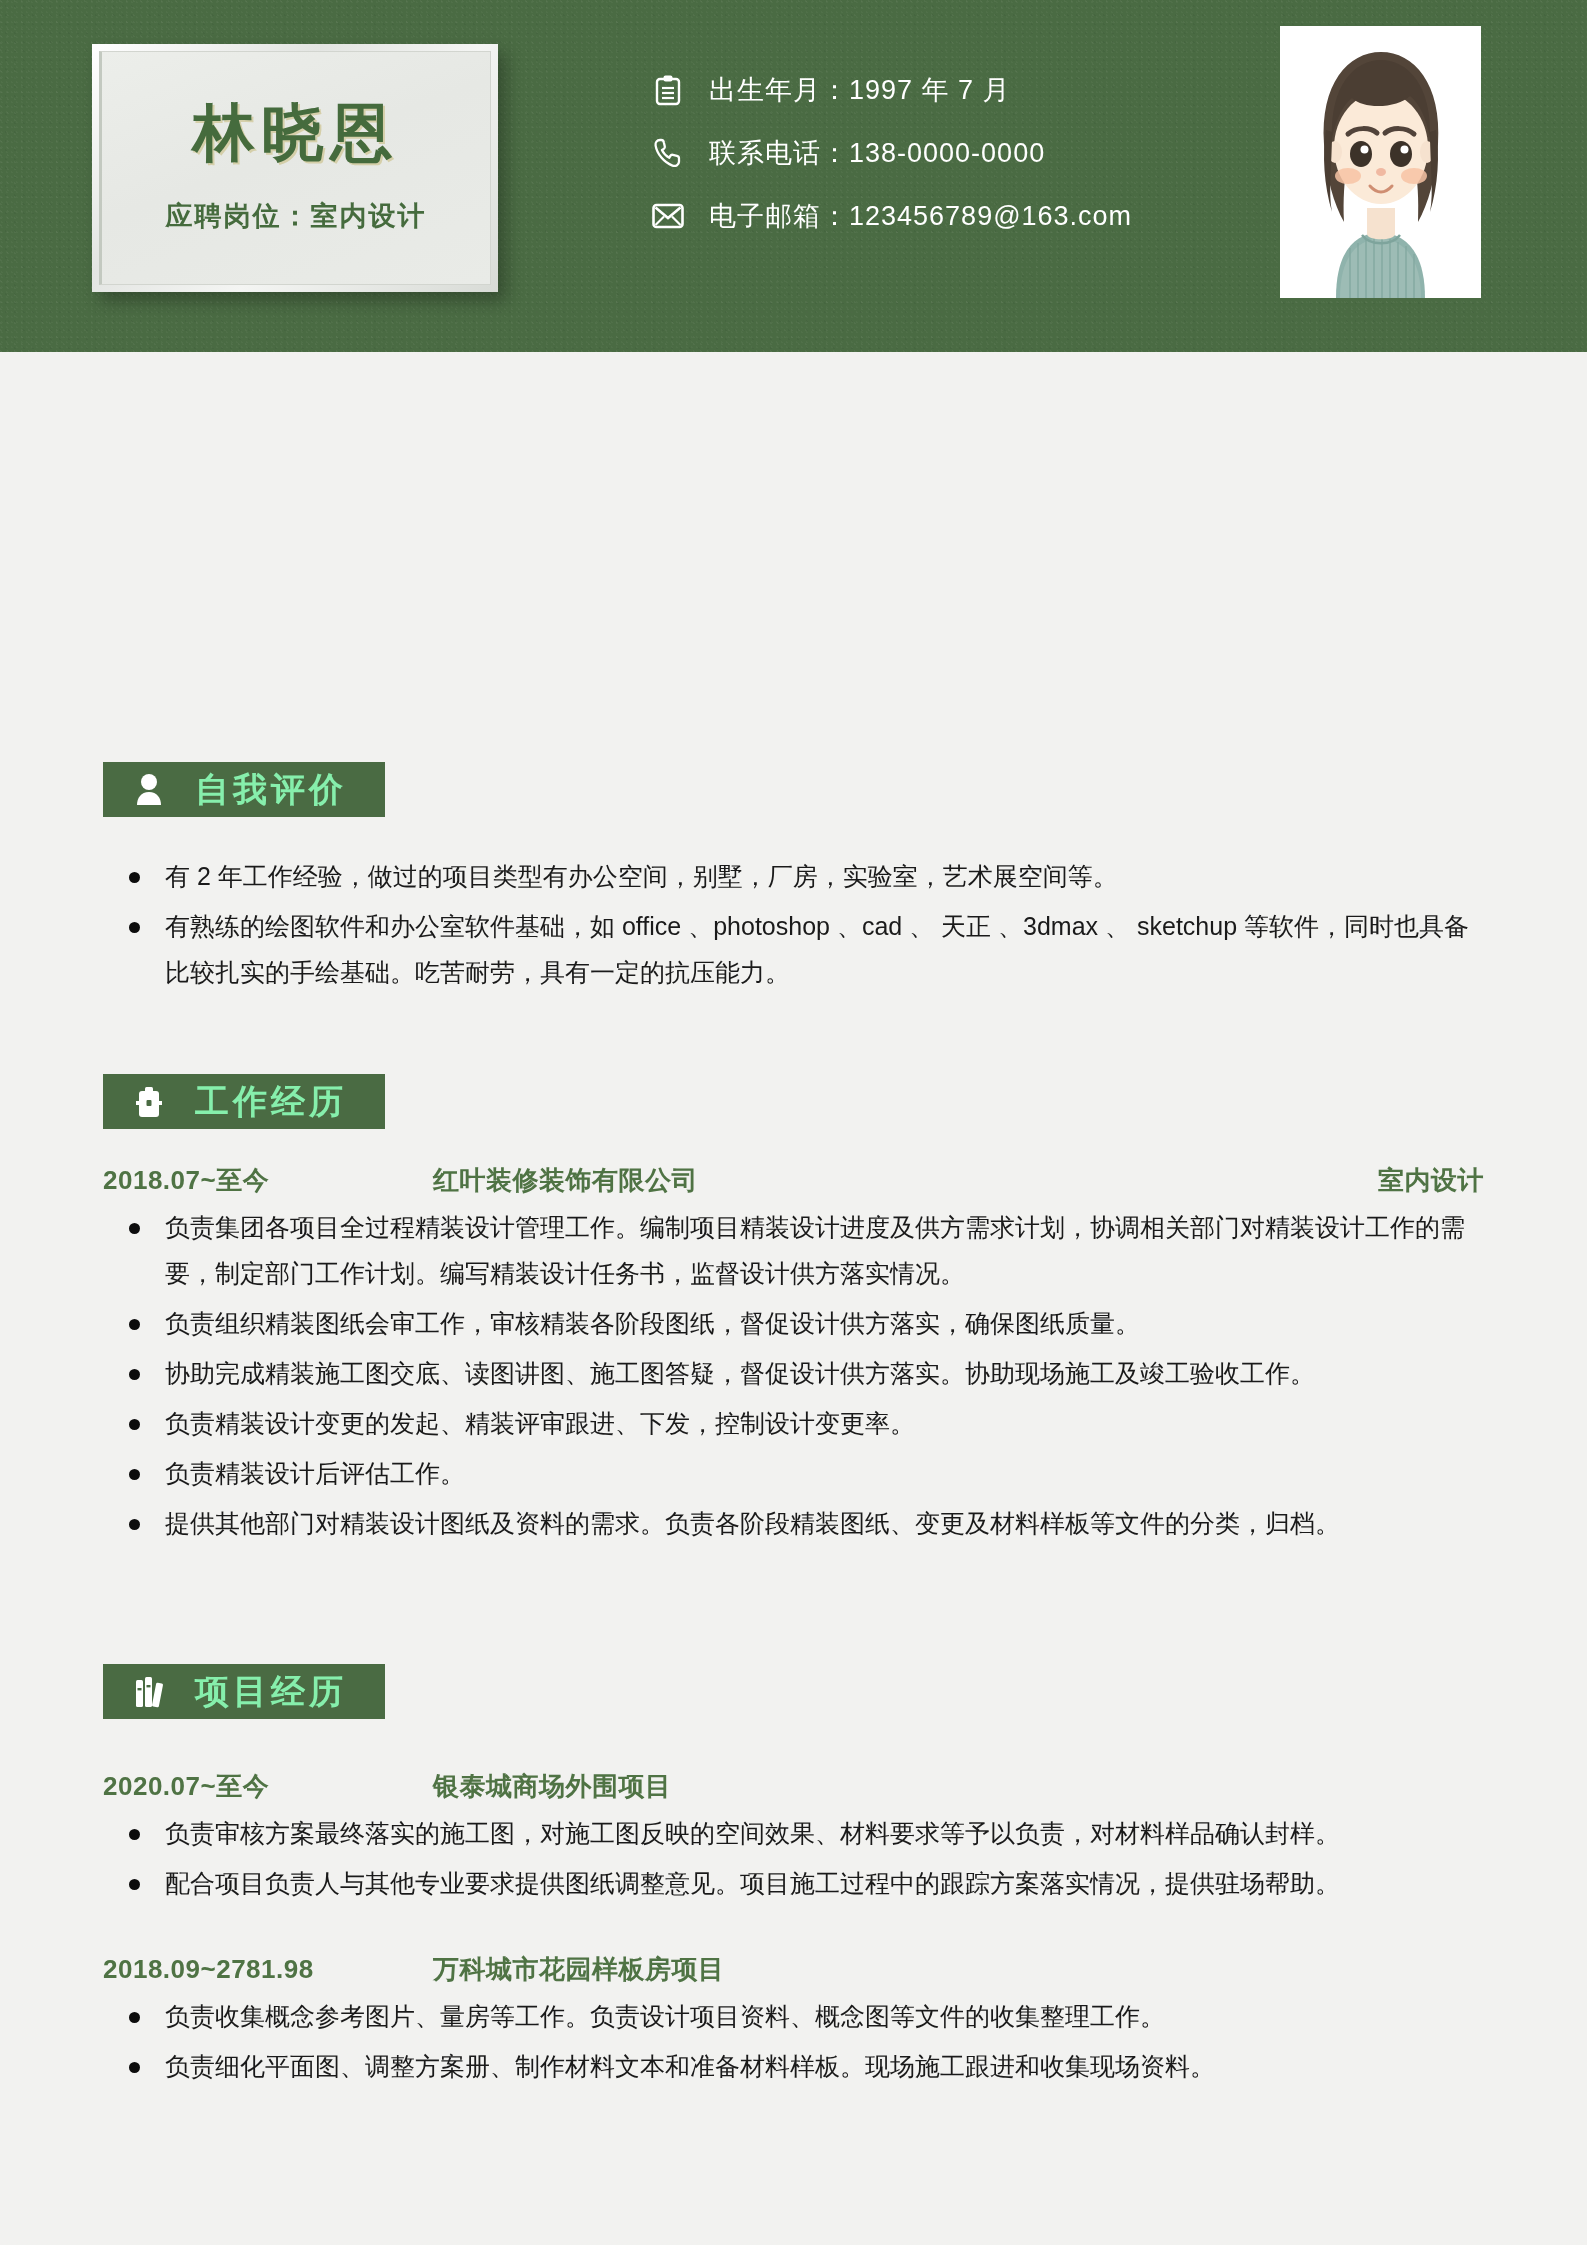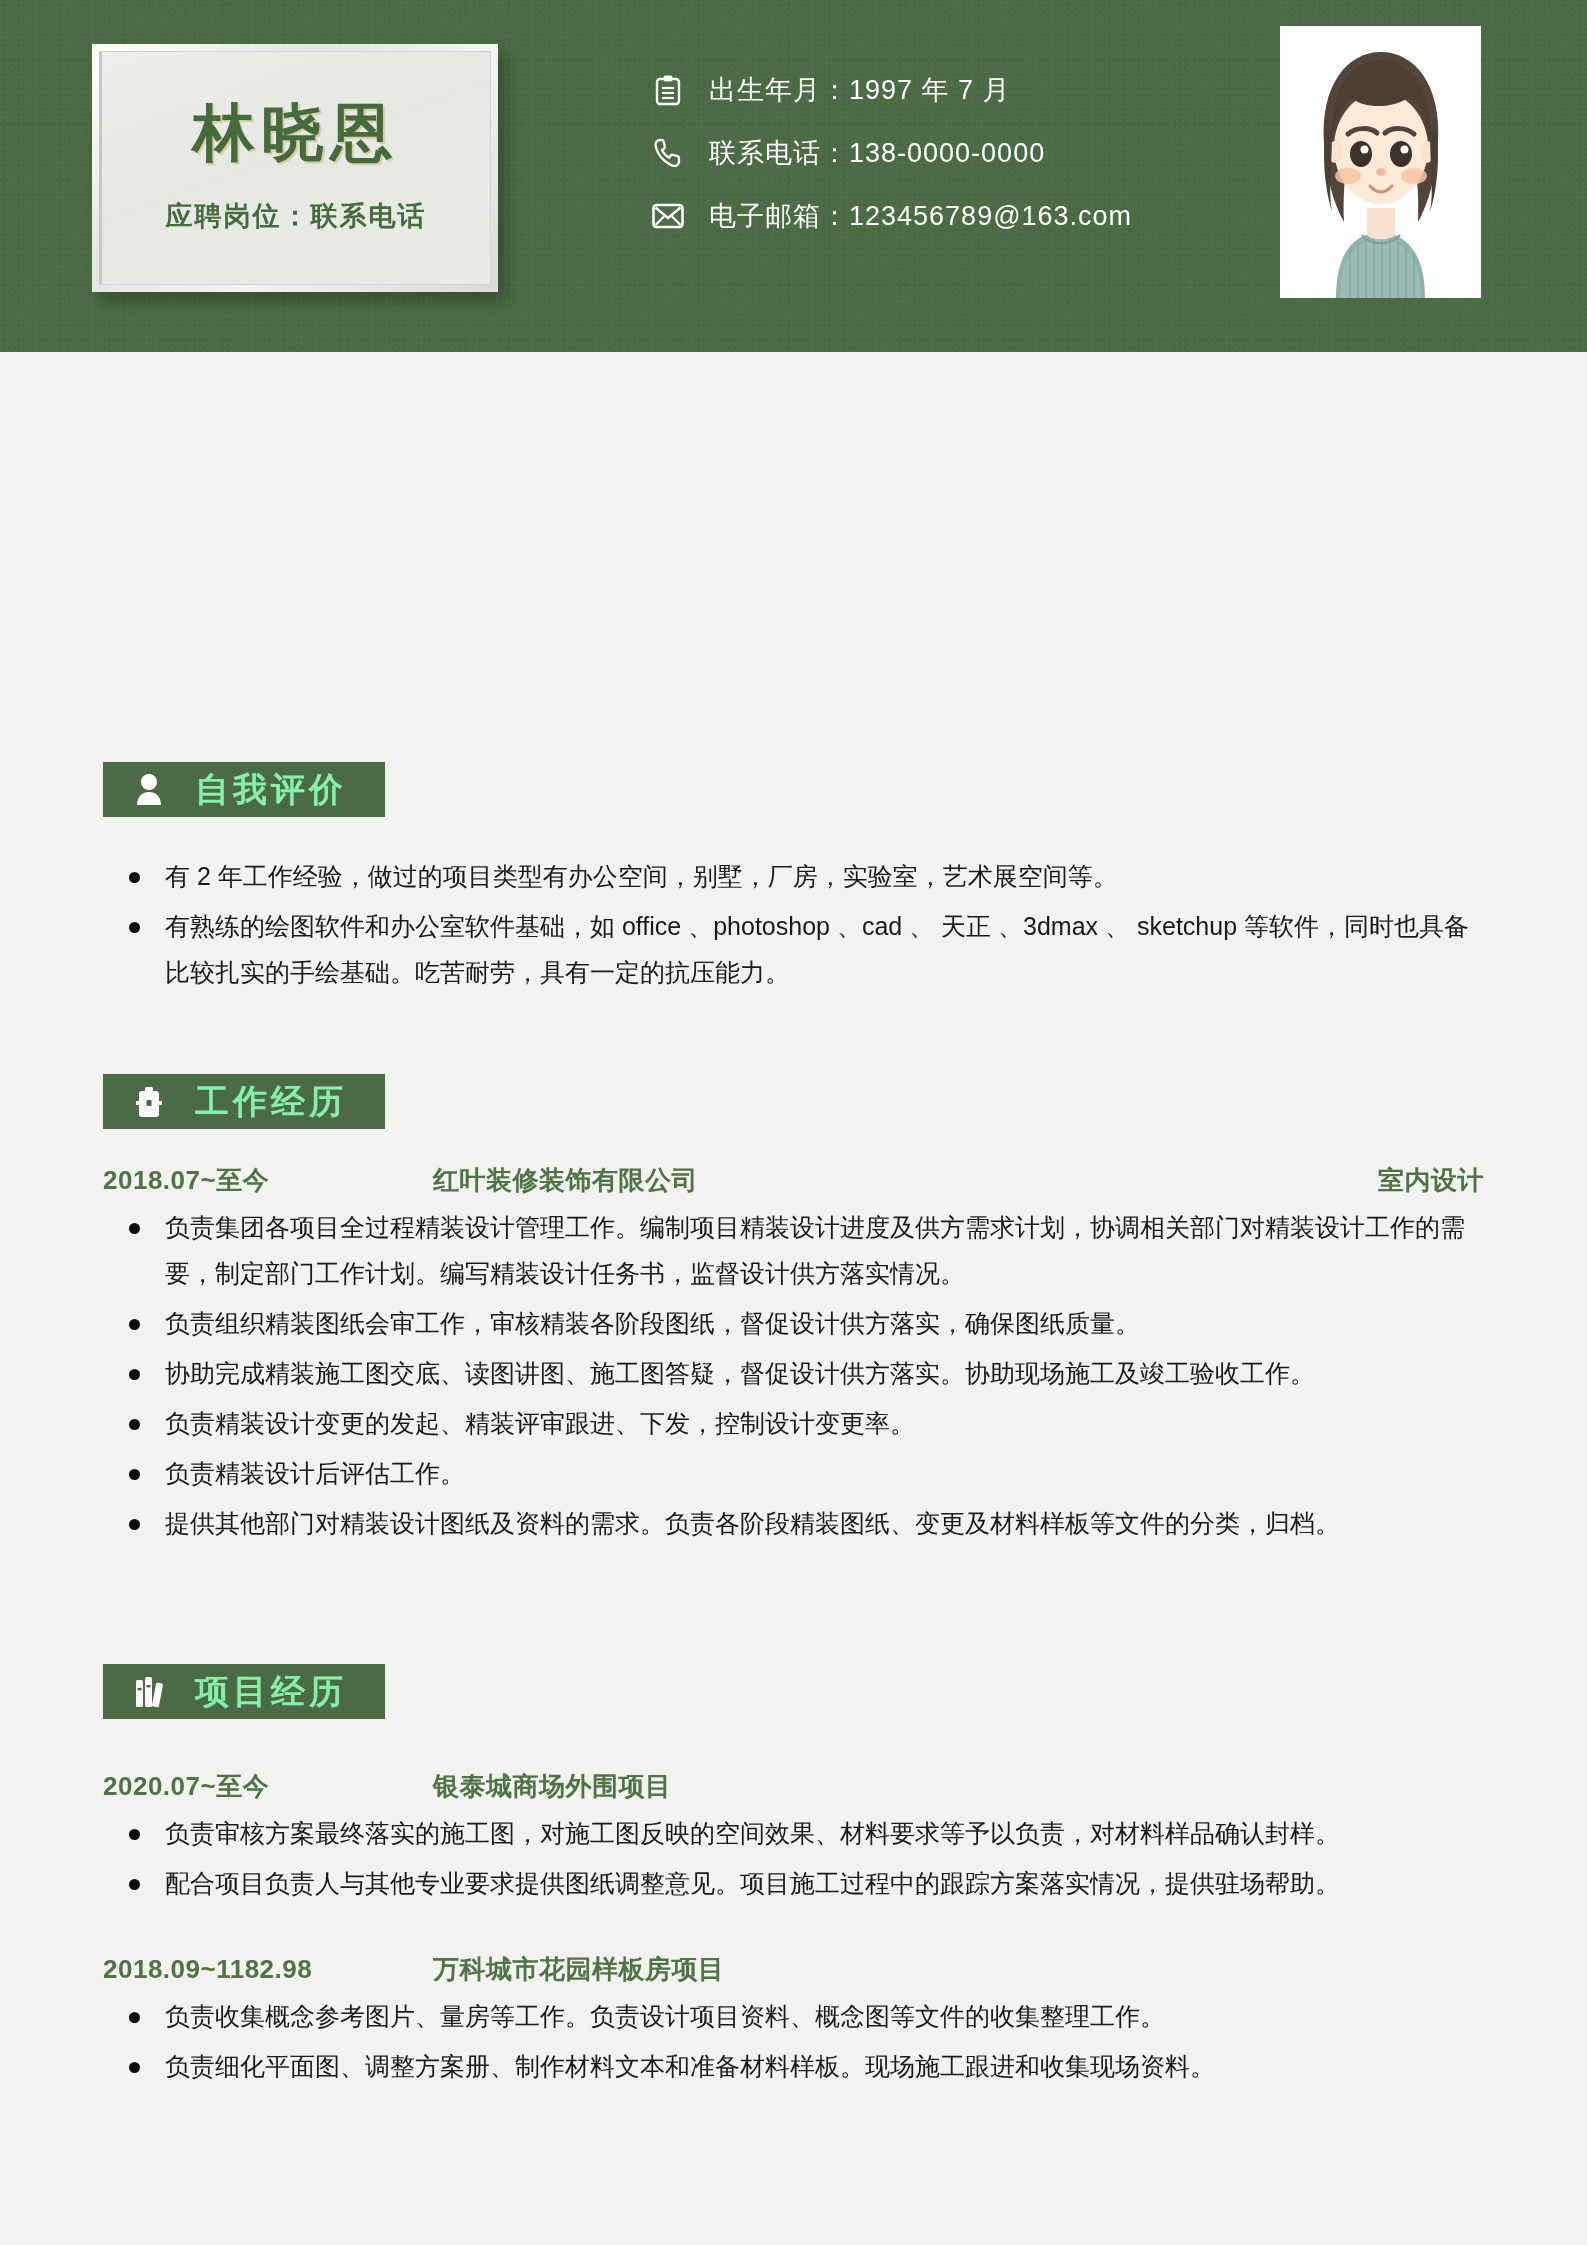--- a/index.html
+++ b/index.html
@@ -109,21 +109,21 @@
 </head>
 <body>
 
 <div class="page">
 
   <div class="header">
 
     <div class="plaque">
       <div class="plaque-inner">
         <div class="plaque-name">林晓恩</div>
-        <div class="plaque-role">应聘岗位：联系电话</div>
+        <div class="plaque-role">应聘岗位：室内设计</div>
       </div>
     </div>
 
     <div class="contact">
 
 
       <div class="c-row">
         <span class="c-ico">
           <svg width="30" height="32" viewBox="0 0 30 32">
             <rect x="4" y="5" width="22" height="25" rx="3" fill="none" stroke="currentColor" stroke-width="2.4"></rect>
@@ -278,21 +278,21 @@
         </div>
         <ul class="bl">
           <li>负责审核方案最终落实的施工图，对施工图反映的空间效果、材料要求等予以负责，对材料样品确认封样。</li>
           <li>配合项目负责人与其他专业要求提供图纸调整意见。项目施工过程中的跟踪方案落实情况，提供驻场帮助。</li>
         </ul>
       </div>
 
 
       <div style="margin-top:46px;">
         <div class="entry-row">
-          <span class="e-date">2018.09~1182.98</span>
+          <span class="e-date">2018.09~2781.98</span>
           <span class="e-org">万科城市花园样板房项目</span>
         </div>
         <ul class="bl">
           <li>负责收集概念参考图片、量房等工作。负责设计项目资料、概念图等文件的收集整理工作。</li>
           <li>负责细化平面图、调整方案册、制作材料文本和准备材料样板。现场施工跟进和收集现场资料。</li>
         </ul>
       </div>
     </div>
 
   </div>

